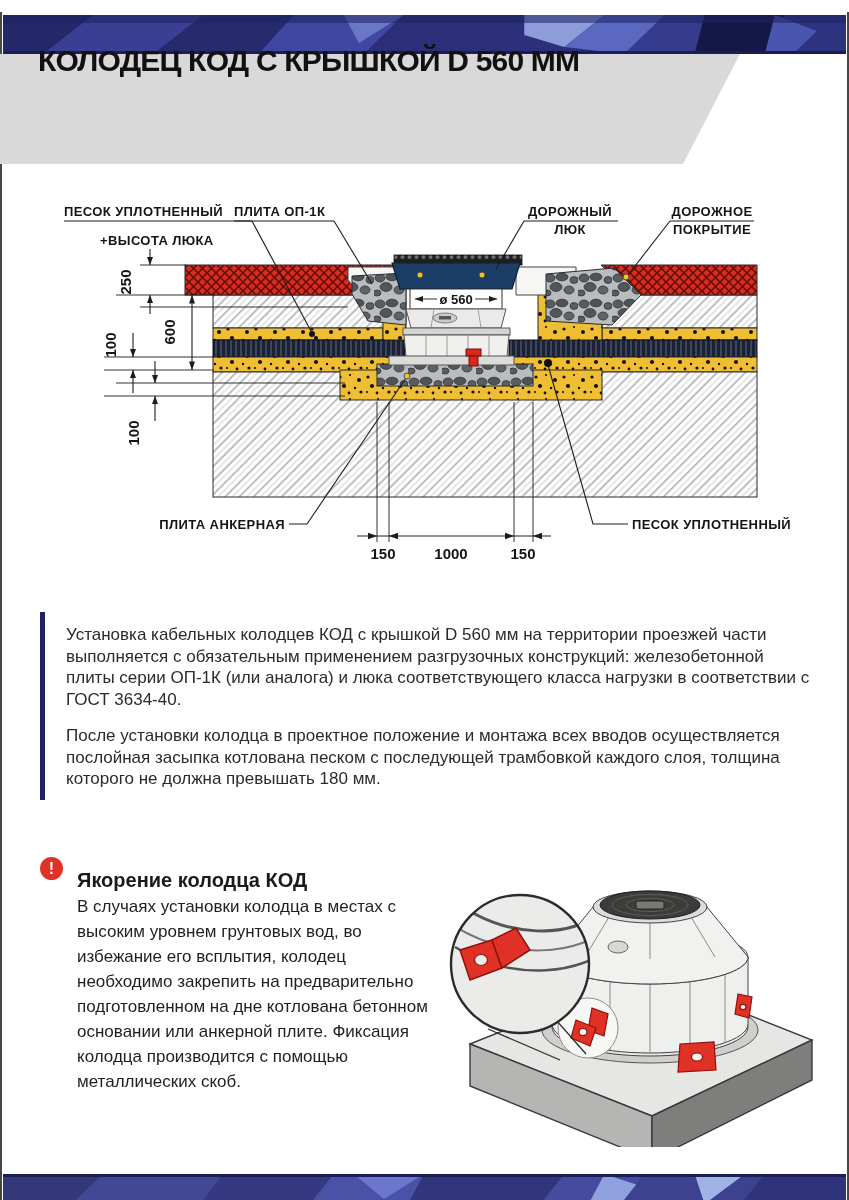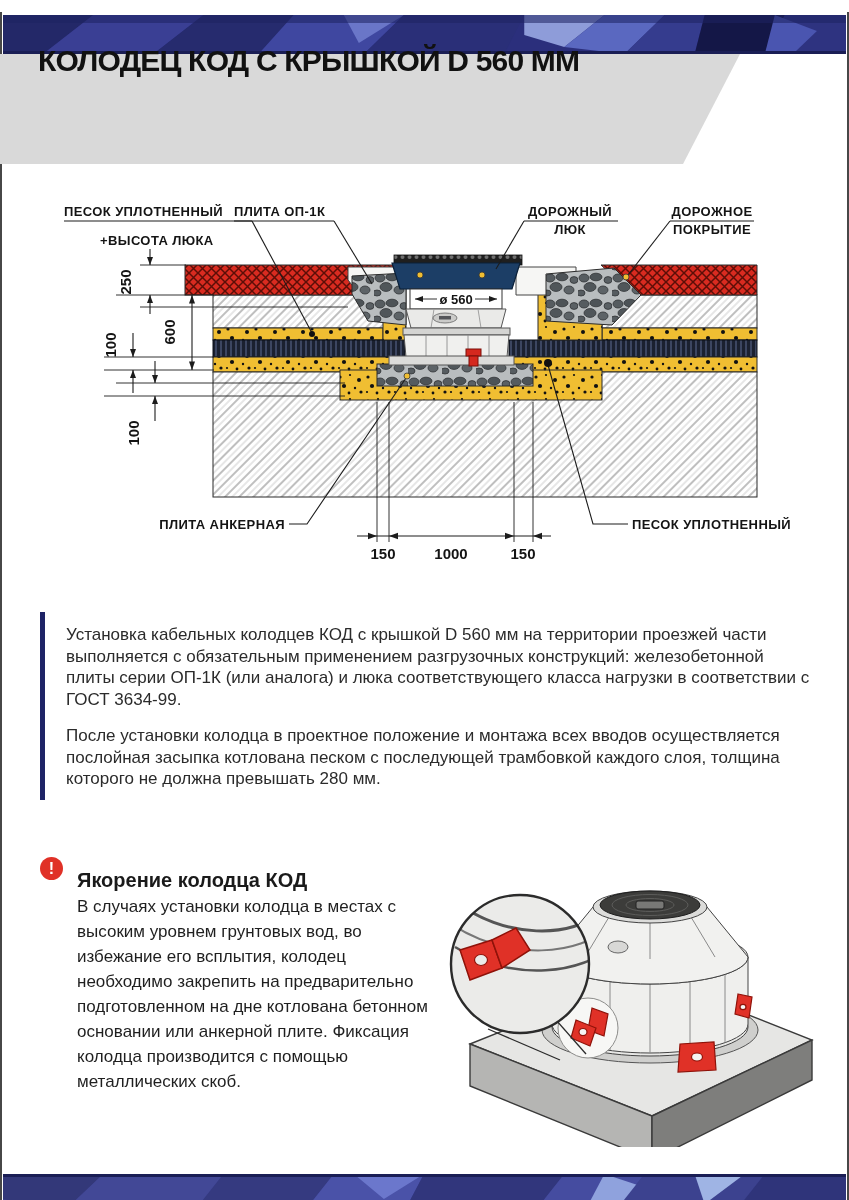--- a/index.html
+++ b/index.html
@@ -239,22 +239,22 @@
       <circle cx="407" cy="364" r="3" fill="#f0be32" stroke="#333" stroke-width="0.8"></circle>
 
       <text class="lbl" x="632" y="517">ПЕСОК УПЛОТНЕННЫЙ</text>
       <polyline points="628,512 593,512 548,353" class="ln"></polyline>
       <circle cx="548" cy="351" r="4" fill="#111"></circle>
     </g>
   </svg>
 
   <div class="accent-bar"></div>
   <div class="intro">
-    <p>Установка кабельных колодцев КОД с крышкой D 560 мм на территории проезжей части выполняется с обязательным применением разгрузочных конструкций: железобетонной плиты серии ОП-1К (или аналога) и люка соответствующего класса нагрузки в соответствии с ГОСТ 3634-99.</p>
-    <p>После установки колодца в проектное положение и монтажа всех вводов осуществляется послойная засыпка котлована песком с последующей трамбовкой каждого слоя, толщина которого не должна превышать 280 мм.</p>
+    <p>Установка кабельных колодцев КОД с крышкой D 560 мм на территории проезжей части выполняется с обязательным применением разгрузочных конструкций: железобетонной плиты серии ОП-1К (или аналога) и люка соответствующего класса нагрузки в соответствии с ГОСТ 3634-40.</p>
+    <p>После установки колодца в проектное положение и монтажа всех вводов осуществляется послойная засыпка котлована песком с последующей трамбовкой каждого слоя, толщина которого не должна превышать 180 мм.</p>
   </div>
 
   <div class="warn-icon">
     <span>!</span>
   </div>
   <div class="anchoring-title">Якорение колодца КОД</div>
   <div class="anchoring-body">В случаях установки колодца в местах с высоким уровнем грунтовых вод, во избежание его всплытия, колодец необходимо закрепить на предварительно подготовленном на дне котлована бетонном основании или анкерной плите. Фиксация колодца производится с помощью металлических скоб.</div>
 
   <svg class="illo-svg" viewBox="420 855 425 280">
     <defs>

